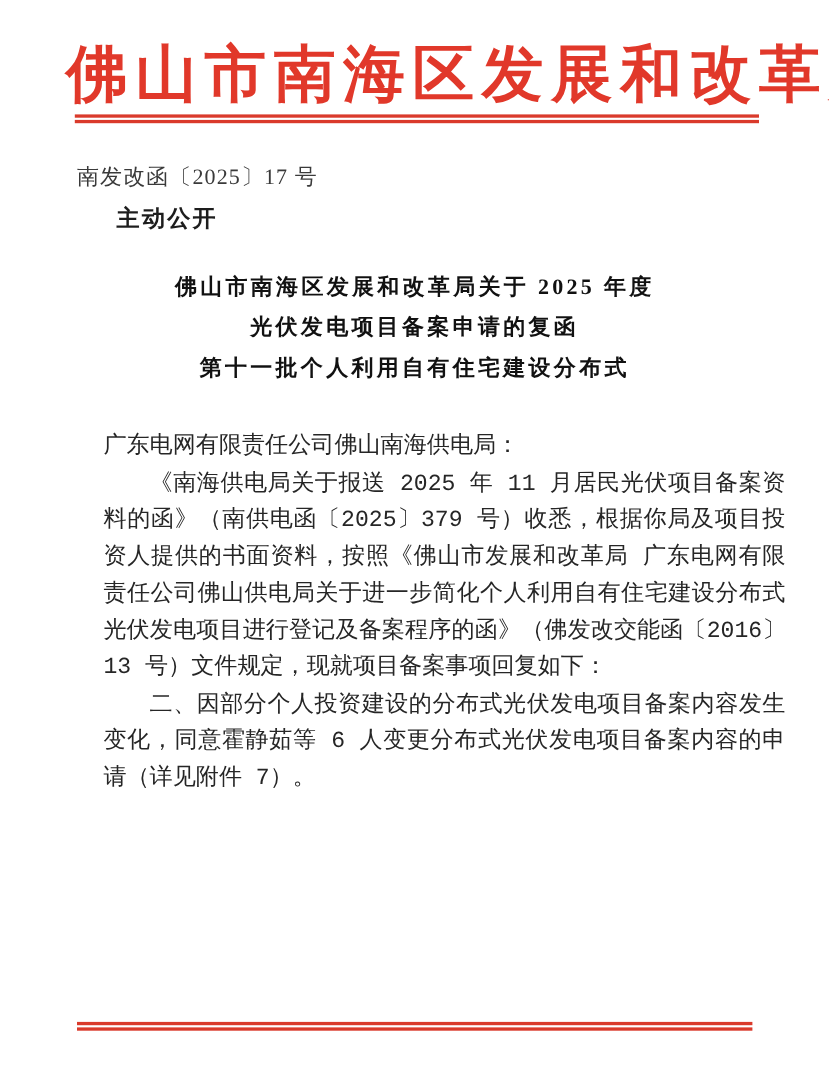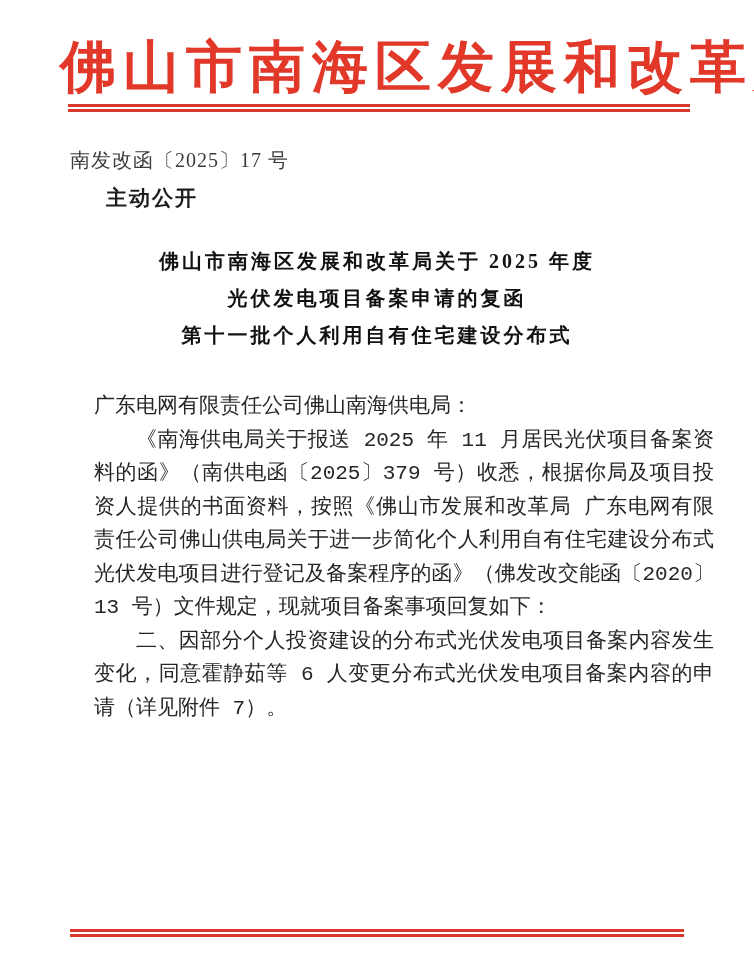--- a/index.html
+++ b/index.html
@@ -122,19 +122,19 @@
   <div class="disclosure">主动公开</div>
 
   <div class="doc-title">
     <div>佛山市南海区发展和改革局关于 2025 年度</div>
     <div>光伏发电项目备案申请的复函</div>
     <div>第十一批个人利用自有住宅建设分布式</div>
   </div>
 
   <div class="body-text">
     <p class="salutation">广东电网有限责任公司佛山南海供电局：</p>
-    <p>《南海供电局关于报送 2025 年 11 月居民光伏项目备案资料的函》（南供电函〔2025〕379 号）收悉，根据你局及项目投资人提供的书面资料，按照《佛山市发展和改革局 广东电网有限责任公司佛山供电局关于进一步简化个人利用自有住宅建设分布式光伏发电项目进行登记及备案程序的函》（佛发改交能函〔2020〕13 号）文件规定，现就项目备案事项回复如下：</p>
+    <p>《南海供电局关于报送 2025 年 11 月居民光伏项目备案资料的函》（南供电函〔2025〕379 号）收悉，根据你局及项目投资人提供的书面资料，按照《佛山市发展和改革局 广东电网有限责任公司佛山供电局关于进一步简化个人利用自有住宅建设分布式光伏发电项目进行登记及备案程序的函》（佛发改交能函〔2016〕13 号）文件规定，现就项目备案事项回复如下：</p>
     <p>二、因部分个人投资建设的分布式光伏发电项目备案内容发生变化，同意霍静茹等 6 人变更分布式光伏发电项目备案内容的申请（详见附件 7）。</p>
   </div>
 
   <div class="rule-double rule-bottom"></div>
 
 </div>
 
 </body></html>

